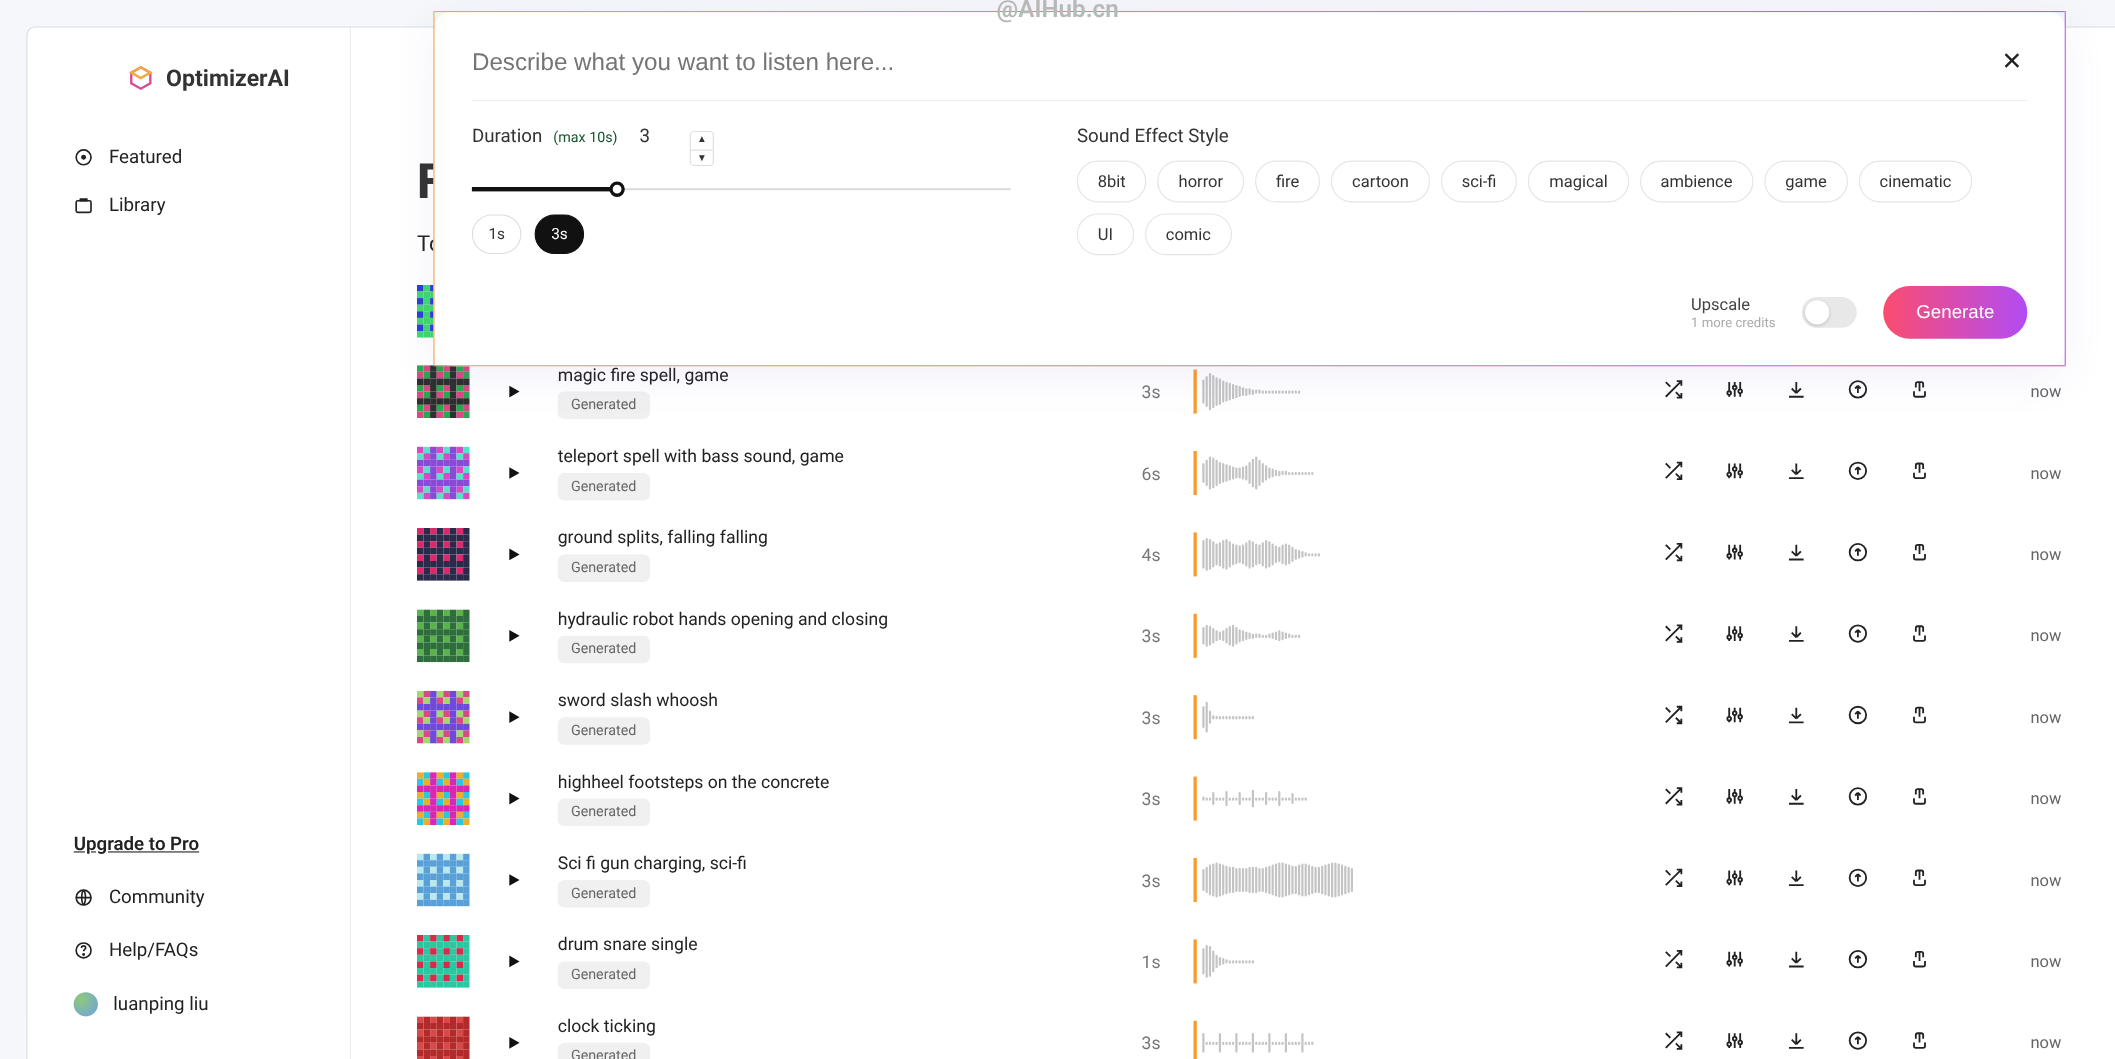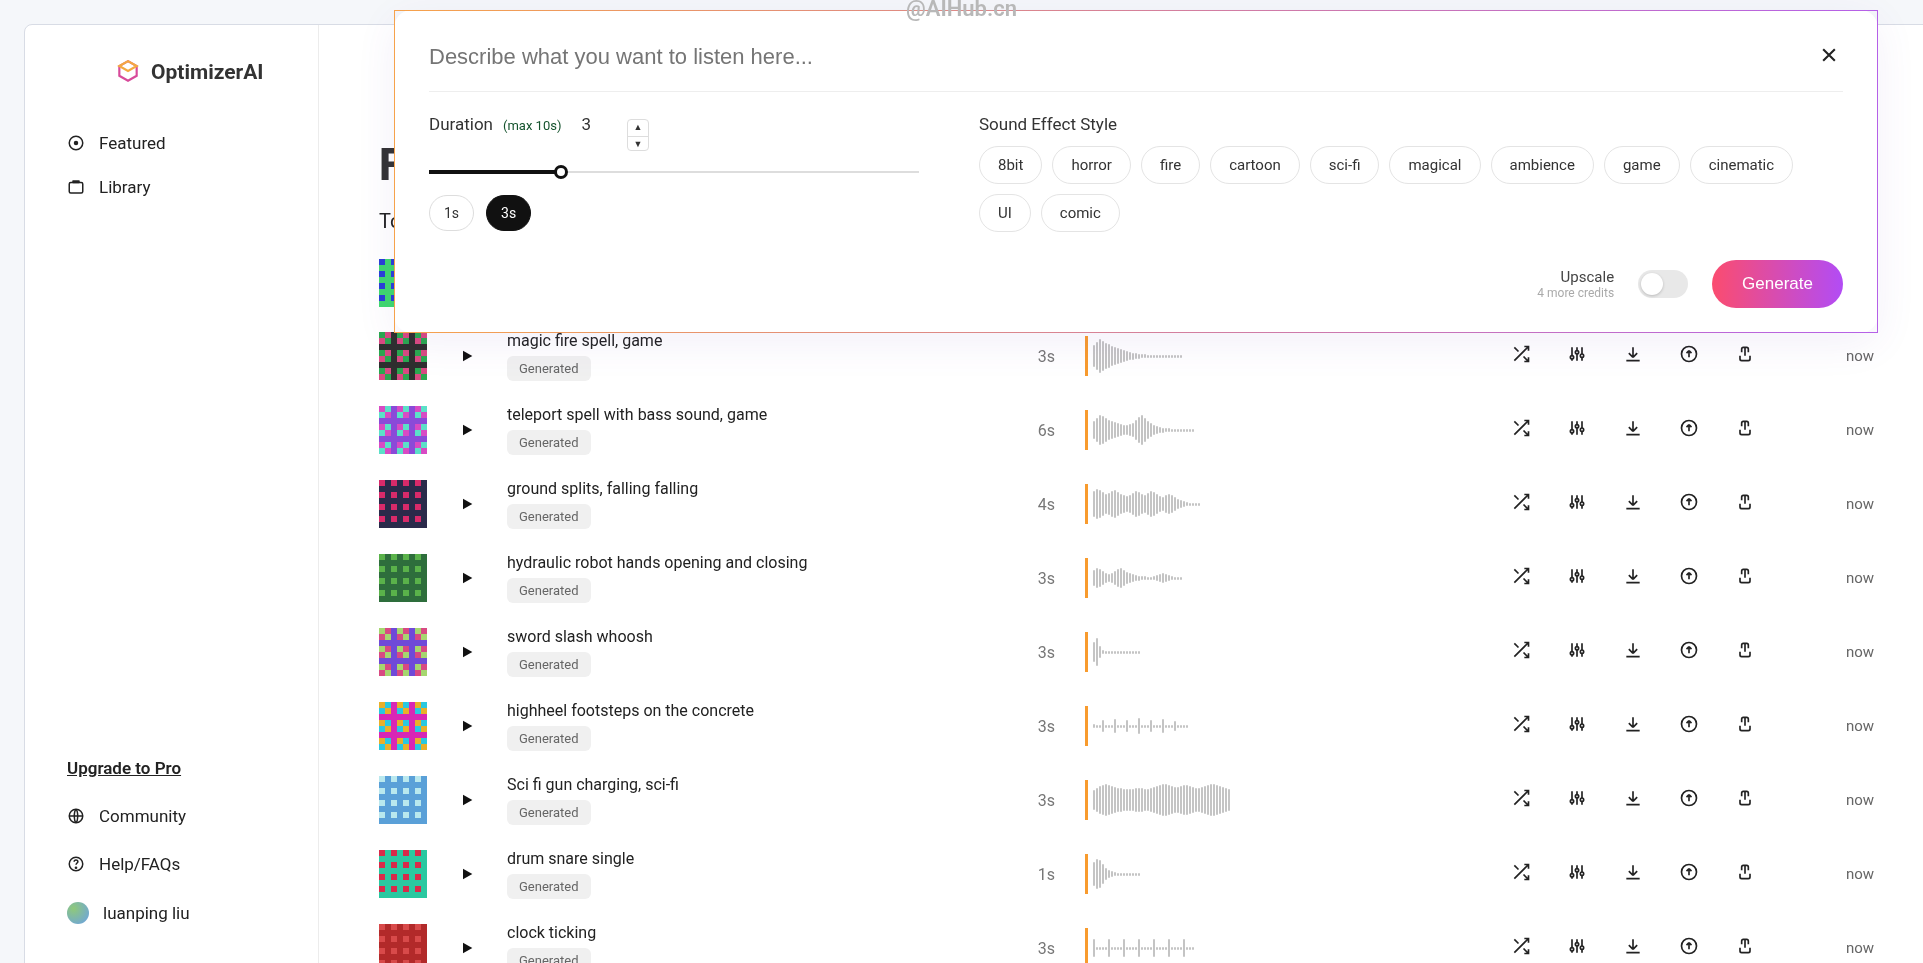--- a/index.html
+++ b/index.html
@@ -134,21 +134,21 @@
 .slider-thumb { position: absolute; left: 27%; top: 2px; width: 14px; height: 14px; background: #fff; border: 3px solid #111; border-radius: 50%; transform: translateX(-50%); cursor: pointer;}
 .dur-presets { display: flex; gap: 12px; margin-top: 14px; }
 .preset-pill { padding: 9px 14px; border: 1px solid #ddd; border-radius: 22px; font-size: 14px; color: #333; cursor: pointer;}
 .preset-pill.active { background: #111; color: #fff; border-color: #111; }
 
 .style-section { flex: 1; }
 .style-tags { display: flex; flex-wrap: wrap; gap: 10px; }
 .style-tag { padding: 9px 18px; border: 1px solid #e4e4e4; border-radius: 22px; font-size: 15px; color: #333; cursor: pointer; }
 
 .panel-footer { display: flex; align-items: center; justify-content: flex-end; gap: 24px; margin-top: 28px; }
-.upscale-block { text-align: right; }
+.upscale-block { }
 .upscale-label { font-size: 15px; color: #444; }
 .upscale-sub { font-size: 12px; color: #aaa; }
 .toggle {
   width: 50px; height: 28px; background: #e8e8e8; border-radius: 14px;
   position: relative; cursor: pointer;
 }
 .toggle-knob {
   width: 22px; height: 22px; background: #fff; border-radius: 50%;
   position: absolute; top: 3px; left: 3px; box-shadow: 0 1px 3px rgba(0,0,0,.2);
 }
@@ -1517,20 +1517,20 @@
           <div class="style-tag">game</div>
           <div class="style-tag">cinematic</div>
           <div class="style-tag">UI</div>
           <div class="style-tag">comic</div>
         </div>
     </div>
   </div>
   <div class="panel-footer">
     <div class="upscale-block">
       <div class="upscale-label">Upscale</div>
-      <div class="upscale-sub">4 more credits</div>
+      <div class="upscale-sub">1 more credits</div>
     </div>
     <div class="toggle">
       <div class="toggle-knob"></div>
     </div>
     <button class="generate-btn">Generate</button>
   </div>
 </div>
 
 </body></html>

